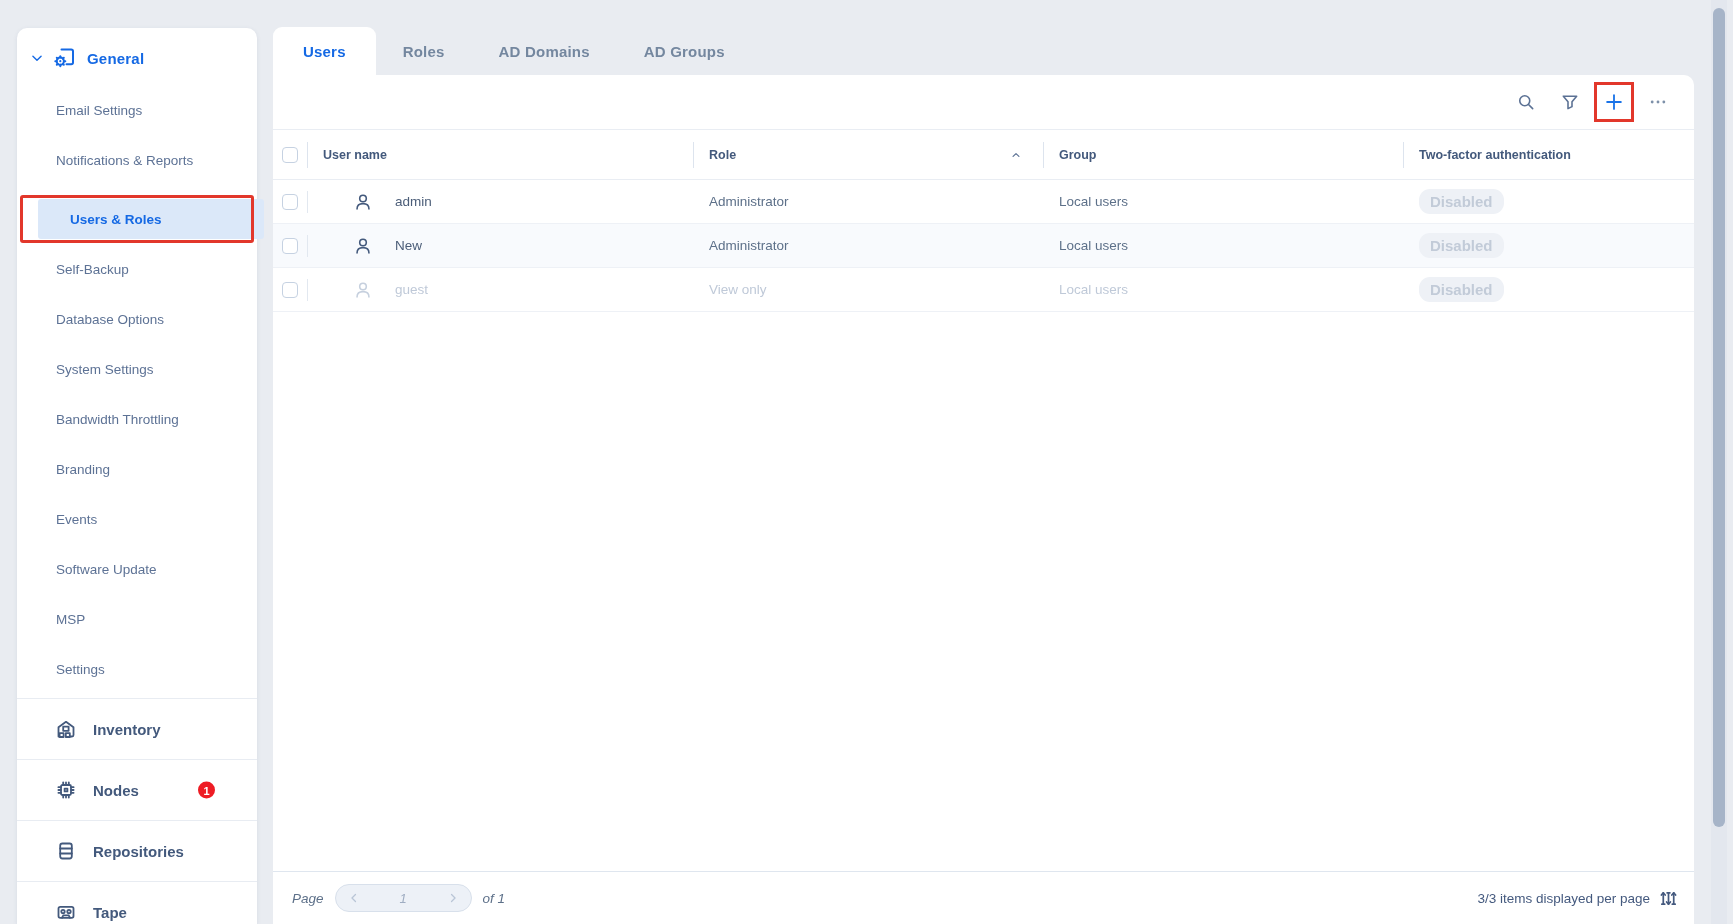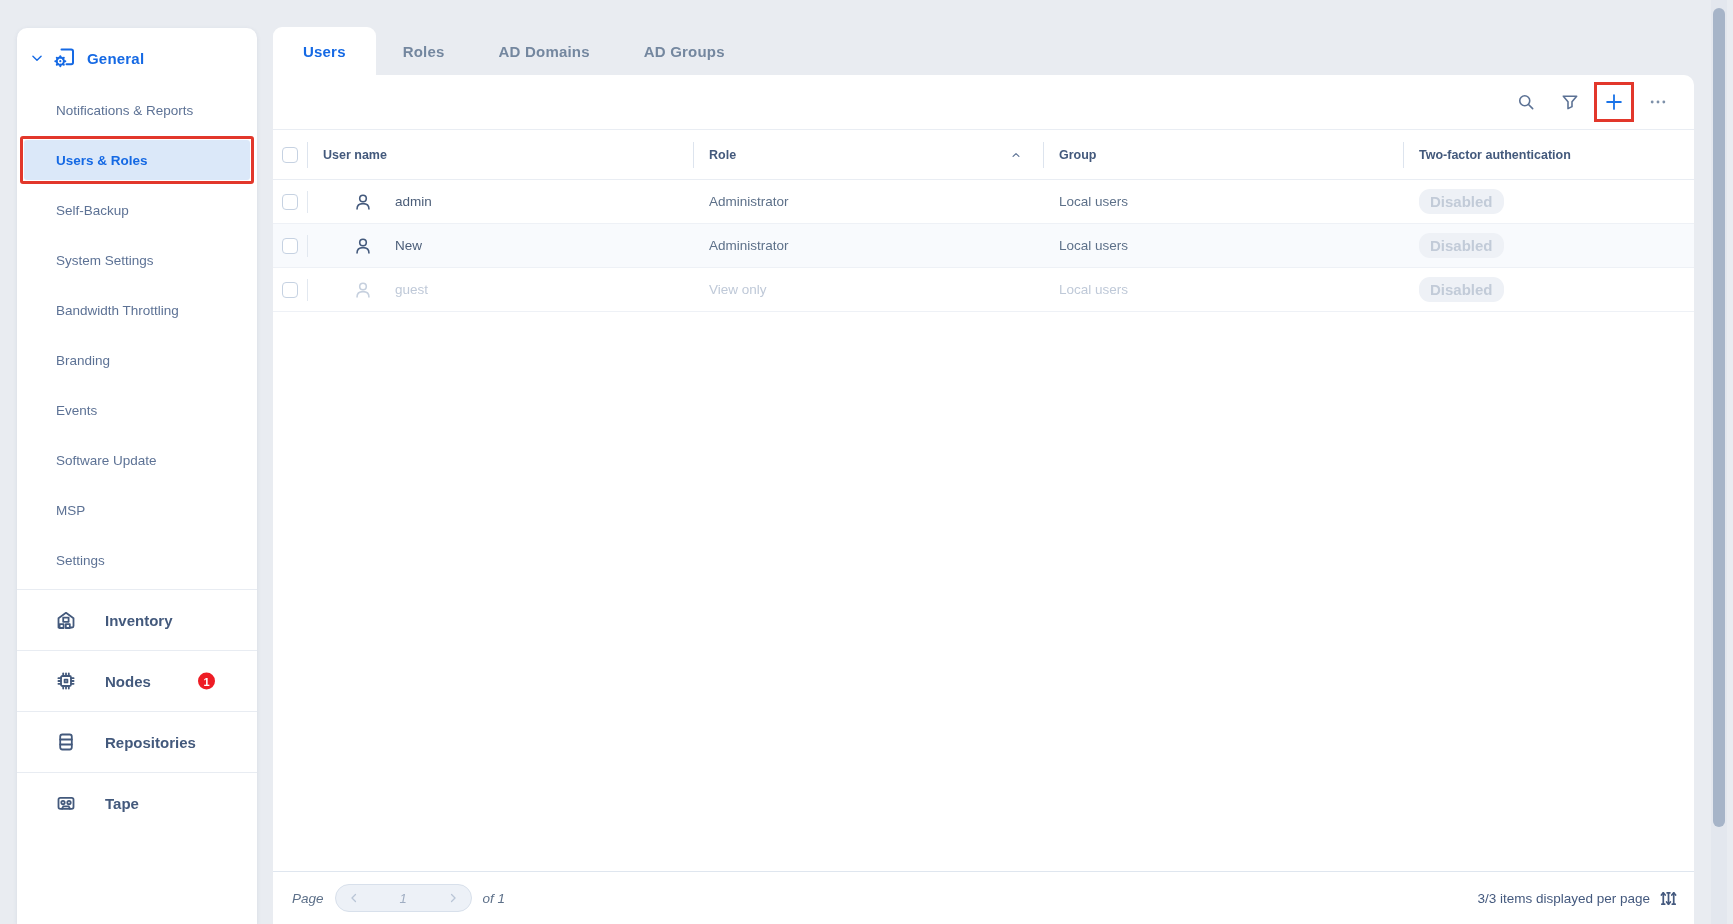--- a/index.html
+++ b/index.html
@@ -22,34 +22,34 @@
     color:#1569e4; font-weight:bold; font-size:15px; cursor:pointer;
   }
   .side-general-header .glabel { margin-left:10px; letter-spacing:.2px; }
   .side-items { margin-top:14px; }
   .side-item {
     height:50px; display:flex; align-items:center; padding-left:39px;
     font-size:13.5px; color:#5d7295; cursor:pointer;
   }
   .active-wrap { position:relative; margin:5px 7px; height:40px; }
   .side-item.active {
-    height:40px; margin:0; padding-left:32px; background:#dbe8f9;
+    height:40px; margin:14px; padding-left:32px; background:#dbe8f9;
     color:#1569e4; font-weight:bold; border-radius:3px; width:100%;
   }
   .red-outline {
     position:absolute; left:-4px; top:-4px; right:-4px; bottom:-4px;
     border:3px solid #e2372b; border-radius:3px; pointer-events:none; z-index:5;
   }
   .side-spacer { height:4px; }
   .side-section {
     height:61px; border-top:1px solid #e8ecf2; display:flex; align-items:center;
     padding-left:37px; color:#43597c; font-weight:bold; font-size:15px;
     cursor:pointer; position:relative;
   }
-  .side-section .slabel { margin-left:27px; }
+  .side-section .slabel { margin-left:15px; }
   .nodes-badge {
     position:absolute; right:42px; top:50%; transform:translateY(-50%);
     width:17px; height:17px; border-radius:50%; background:#ee1c24; color:#fff;
     font-size:11px; font-weight:bold; display:flex; align-items:center; justify-content:center;
   }
 
   
   .tabs { position:absolute; left:273px; top:27px; height:48px; display:flex; }
   .tab {
     display:flex; align-items:center; padding:0 27px; font-size:15px;
@@ -156,26 +156,28 @@
         <line x1="5.8" y1="12.7" x2="6.8" y2="13.7"></line>
           <line x1="11.8" y1="18.7" x2="12.8" y2="19.7"></line>
         <line x1="12.8" y1="12.7" x2="11.8" y2="13.7"></line>
           <line x1="6.8" y1="18.7" x2="5.8" y2="19.7"></line>
       </svg>
     </span>
     <span class="glabel">General</span>
   </div>
 
   <div class="side-items">
+    <div class="side-item">Email Settings</div>
     <div class="side-item">Notifications &amp; Reports</div>
     <div class="active-wrap">
       <div class="side-item active">Users &amp; Roles</div>
       <div class="red-outline"></div>
     </div>
     <div class="side-item">Self-Backup</div>
+    <div class="side-item">Database Options</div>
     <div class="side-item">System Settings</div>
     <div class="side-item">Bandwidth Throttling</div>
     <div class="side-item">Branding</div>
     <div class="side-item">Events</div>
     <div class="side-item">Software Update</div>
     <div class="side-item">MSP</div>
     <div class="side-item">Settings</div>
   </div>
   <div class="side-spacer"></div>
 

